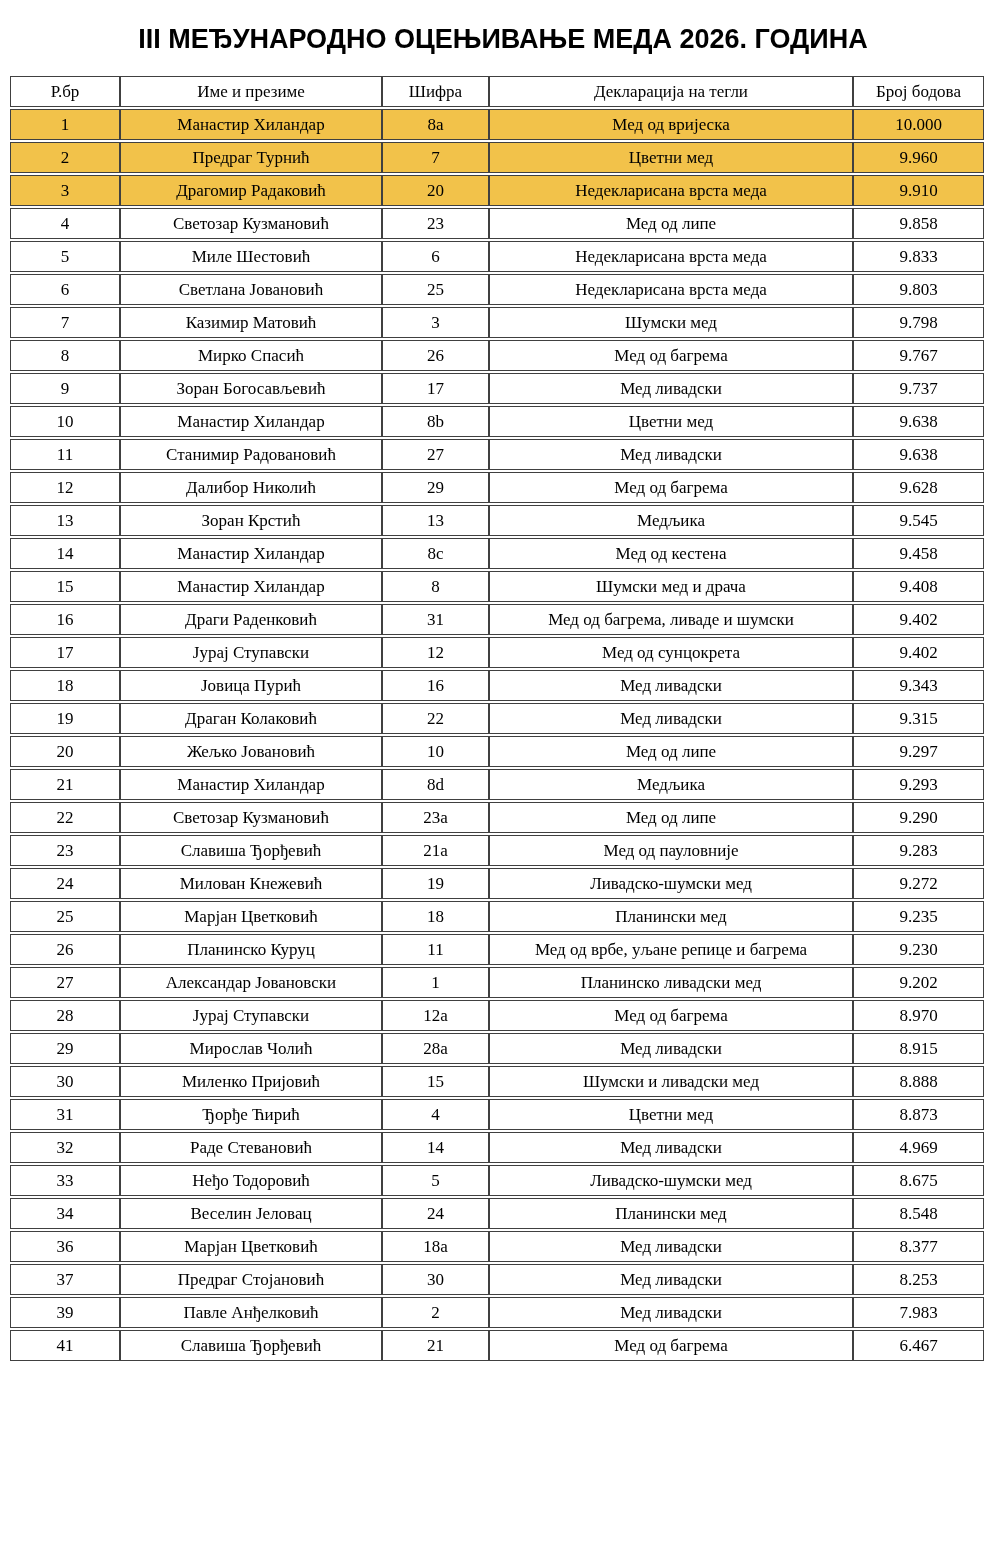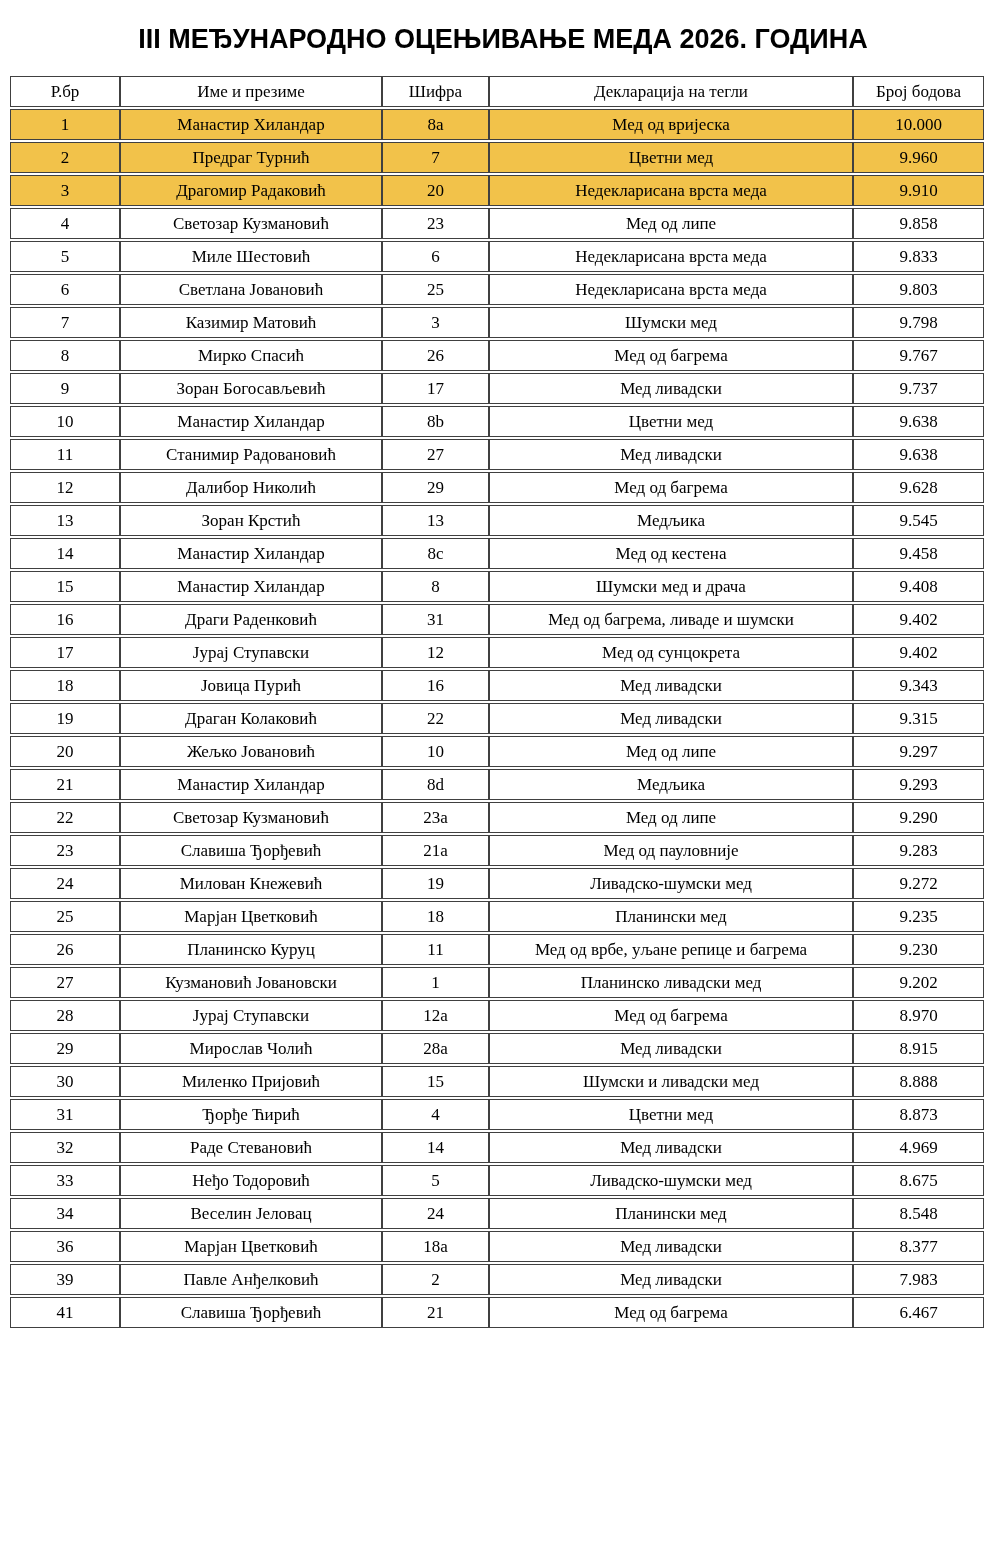--- a/index.html
+++ b/index.html
@@ -251,21 +251,21 @@
       </tr>
       <tr>
         <td>26</td>
         <td>Планинско Куруц</td>
         <td>11</td>
         <td>Мед од врбе, уљане репице и багрема</td>
         <td>9.230</td>
       </tr>
       <tr>
         <td>27</td>
-        <td>Кузмановић Јовановски</td>
+        <td>Александар Јовановски</td>
         <td>1</td>
         <td>Планинско ливадски мед</td>
         <td>9.202</td>
       </tr>
       <tr>
         <td>28</td>
         <td>Јурај Ступавски</td>
         <td>12a</td>
         <td>Мед од багрема</td>
         <td>8.970</td>
@@ -313,20 +313,27 @@
         <td>8.548</td>
       </tr>
       <tr>
         <td>36</td>
         <td>Марјан Цветковић</td>
         <td>18a</td>
         <td>Мед ливадски</td>
         <td>8.377</td>
       </tr>
       <tr>
+        <td>37</td>
+        <td>Предраг Стојановић</td>
+        <td>30</td>
+        <td>Мед ливадски</td>
+        <td>8.253</td>
+      </tr>
+      <tr>
         <td>39</td>
         <td>Павле Анђелковић</td>
         <td>2</td>
         <td>Мед ливадски</td>
         <td>7.983</td>
       </tr>
       <tr>
         <td>41</td>
         <td>Славиша Ђорђевић</td>
         <td>21</td>

